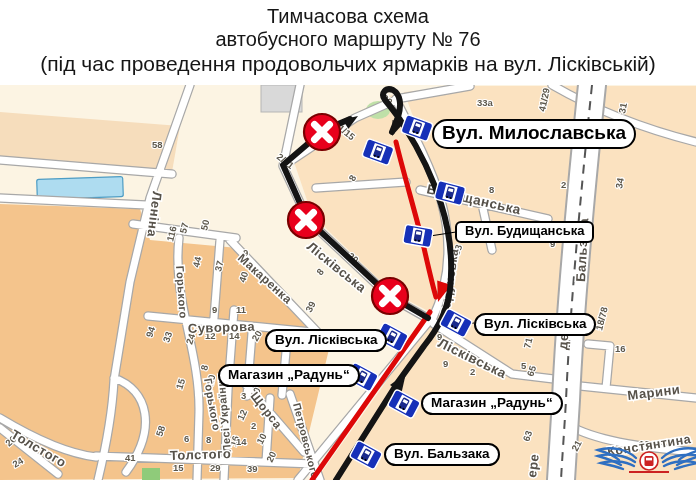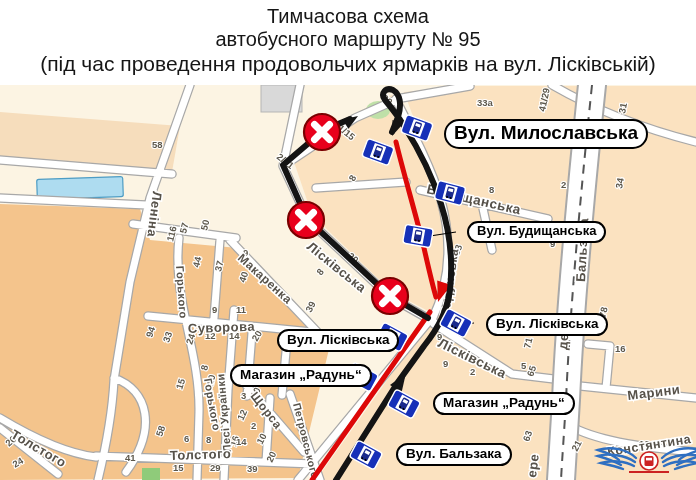--- a/index.html
+++ b/index.html
@@ -4,21 +4,21 @@
 <style>
   html,body{margin:0;padding:0;background:#fff;}
   #stage{position:relative;width:696px;height:480px;overflow:hidden;
          font-family:"Liberation Sans",sans-serif;background:#fff;}
   #map-svg{position:absolute;left:0;top:0;}
   #title-block{position:absolute;left:0;top:0;width:696px;height:85px;background:#fff;
                text-align:center;color:#161616;z-index:3;}
   .t-line{font-size:20px;line-height:23px;}
   .t-line.first{padding-top:5px;}
   .t-bold{font-size:21px;line-height:25px;font-weight:normal;}
-  #callouts{position:absolute;left:12px;top:0;width:682px;height:480px;z-index:5;pointer-events:none;}
+  #callouts{position:absolute;left:0;top:0;width:682px;height:480px;z-index:5;pointer-events:none;}
   .pill{position:absolute;background:#fff;border:2px solid #000;border-radius:16px;
         padding:0px 8px 1px 8px;font-weight:bold;color:#000;white-space:nowrap;line-height:1.3;}
   .street-name{font-family:"Liberation Sans",sans-serif;font-weight:bold;fill:#57524a;
         stroke:#ffffff;stroke-width:3px;paint-order:stroke;letter-spacing:.5px;}
   .hnum{font-family:"Liberation Sans",sans-serif;font-weight:bold;font-size:9.5px;fill:#5d584c;
         stroke:#ffffff;stroke-width:2.2px;paint-order:stroke;}
   .st-case{fill:none;stroke:#a8a8a8;stroke-linecap:round;stroke-linejoin:round;}
   .st-fill{fill:none;stroke:#ffffff;stroke-linecap:round;stroke-linejoin:round;}
 </style>
 </head>
@@ -234,26 +234,26 @@
       </g>
       <circle r="9" fill="#fff" stroke="#cc2222" stroke-width="1.6"></circle>
       <rect x="-4.5" y="-5" width="9" height="10" rx="1.5" fill="#cc2222"></rect>
       <rect x="-3" y="-3.2" width="6" height="2.6" fill="#fff"></rect>
       <path d="M-20,11 L20,11" stroke="#cc2222" stroke-width="2"></path>
     </g>
   </svg>
 
   <div id="title-block">
     <div class="t-line first">Тимчасова схема</div>
-    <div class="t-line">автобусного маршруту № 95</div>
+    <div class="t-line">автобусного маршруту № 76</div>
     <div class="t-bold">(під час проведення продовольчих ярмарків на вул. Лісківській)</div>
   </div>
 
   <div id="callouts">
       <div class="pill" style="left: 432px; top: 119px; font-size: 19px;">Вул. Милославська</div>
-      <div class="pill" style="left: 455px; top: 221px; font-size: 13px;">Вул. Будищанська</div>
+      <div class="pill" style="left: 455px; top: 221px; font-size: 13px; border-radius: 6px;">Вул. Будищанська</div>
       <div class="pill" style="left: 265px; top: 329px; font-size: 13.5px;">Вул. Лісківська</div>
       <div class="pill" style="left: 218px; top: 364px; font-size: 13.5px;">Магазин „Радунь“</div>
       <div class="pill" style="left: 474px; top: 313px; font-size: 13.5px;">Вул. Лісківська</div>
       <div class="pill" style="left: 421px; top: 392px; font-size: 13.5px;">Магазин „Радунь“</div>
       <div class="pill" style="left: 384px; top: 443px; font-size: 13.5px;">Вул. Бальзака</div>
     </div>
 </div>
 
 </body></html>

